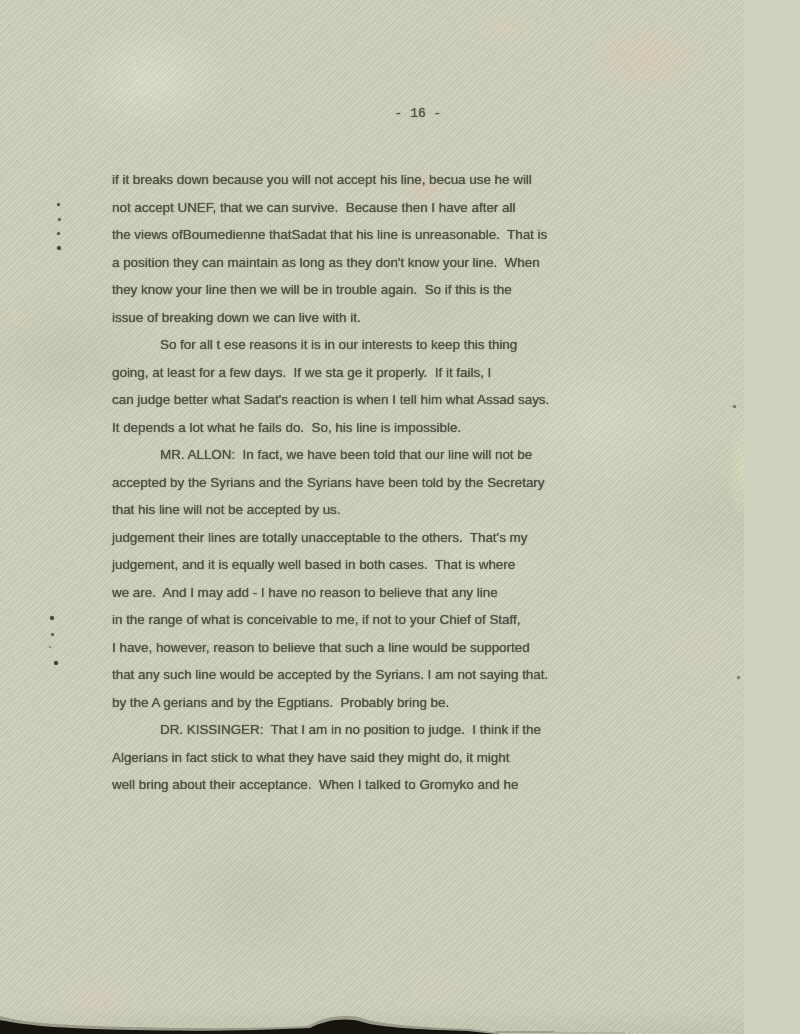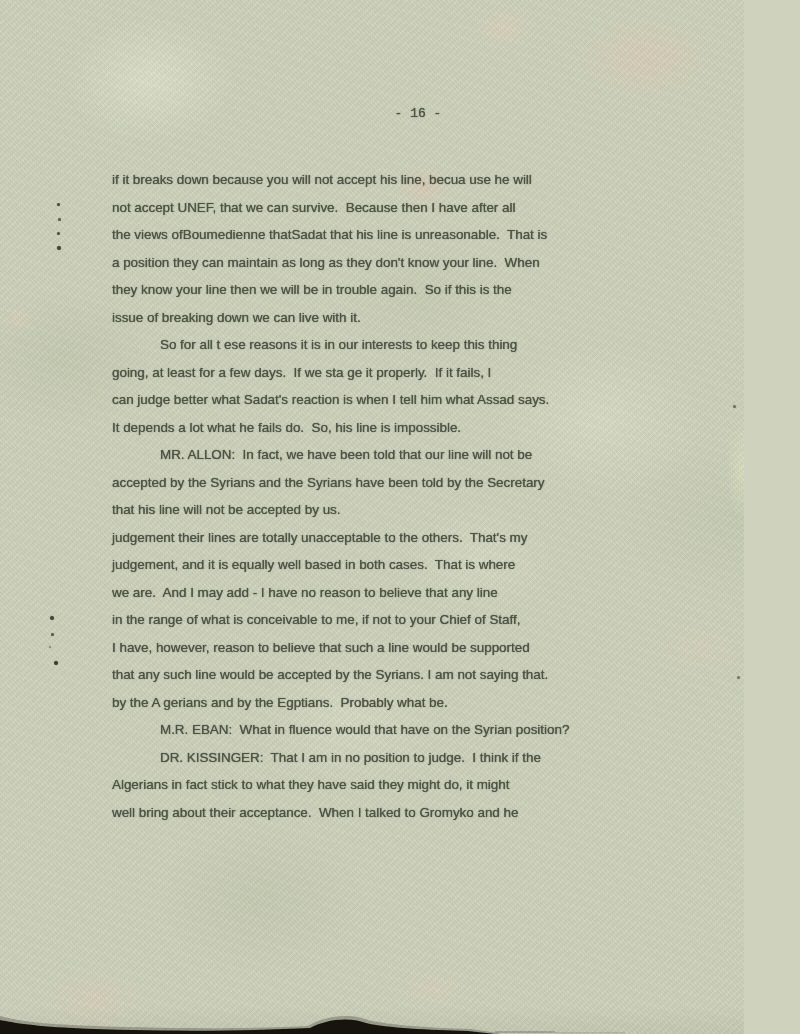--- a/index.html
+++ b/index.html
@@ -118,22 +118,21 @@
       <div class="line">It depends a lot what he fails do.  So, his line is impossible.</div>
       <div class="line indent">MR. ALLON:  In fact, we have been told that our line will not be</div>
       <div class="line">accepted by the Syrians and the Syrians have been told by the Secretary</div>
       <div class="line">that his line will not be accepted by us.</div>
       <div class="line">judgement their lines are totally unacceptable to the others.  That's my</div>
       <div class="line">judgement, and it is equally well based in both cases.  That is where</div>
       <div class="line">we are.  And I may add - I have no reason to believe that any line</div>
       <div class="line">in the range of what is conceivable to me, if not to your Chief of Staff,</div>
       <div class="line">I have, however, reason to believe that such a line would be supported</div>
       <div class="line">that any such line would be accepted by the Syrians. I am not saying that.</div>
-      <div class="line">by the A gerians and by the Egptians.  Probably what be.</div>
-      <div class="line indent">M.R. EBAN:  What in fluence would that have on the Syrian position?</div>
+      <div class="line">by the A gerians and by the Egptians.  Probably bring be.</div>
       <div class="line indent">DR. KISSINGER:  That I am in no position to judge.  I think if the</div>
       <div class="line">Algerians in fact stick to what they have said they might do, it might</div>
       <div class="line">well bring about their acceptance.  When I talked to Gromyko and he</div>
     </div>
 
   <div id="dots">
       <span class="dot" style="left: 57px; top: 203px; width: 3px; height: 3px; opacity: 0.85;"></span>
       <span class="dot" style="left: 58px; top: 218px; width: 3px; height: 3px; opacity: 0.75;"></span>
       <span class="dot" style="left: 57px; top: 232px; width: 3px; height: 3px; opacity: 0.8;"></span>
       <span class="dot" style="left: 57px; top: 246px; width: 4px; height: 4px; opacity: 0.9;"></span>

